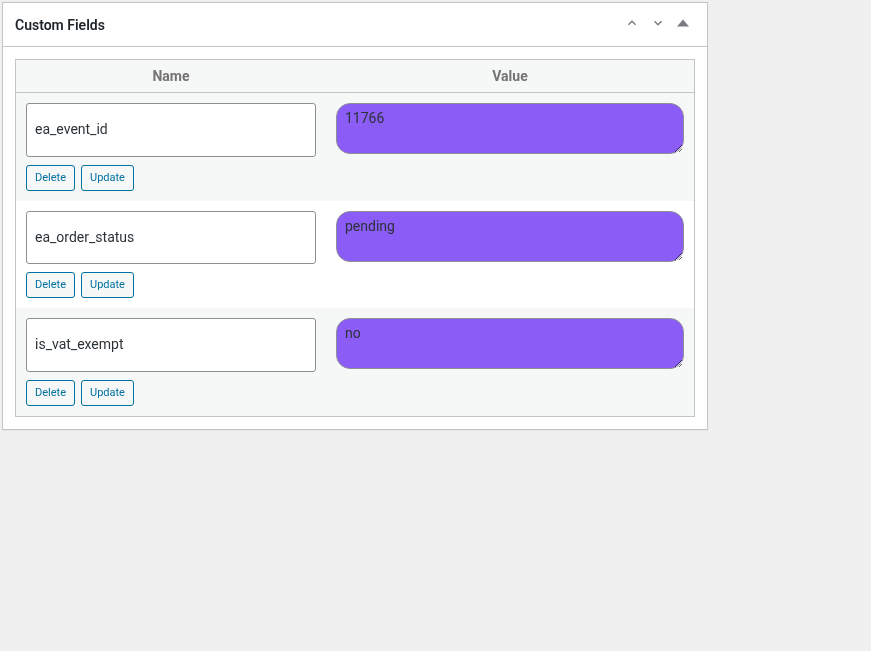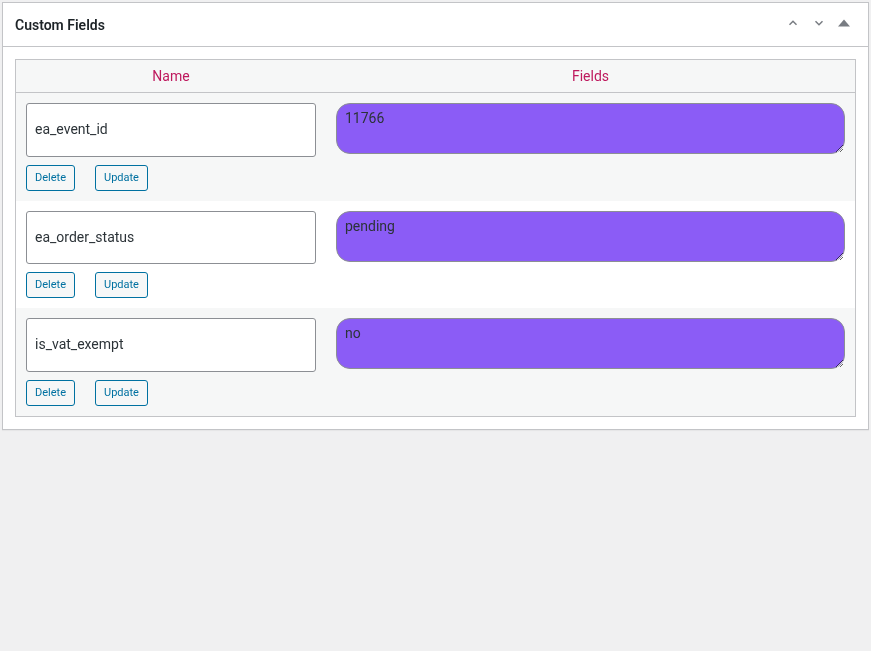--- a/index.html
+++ b/index.html
@@ -11,21 +11,21 @@
       font-family: -apple-system, BlinkMacSystemFont, "Segoe UI", Roboto, sans-serif;
       font-size: 13px;
       color: #2c3338;
       background: #f0f0f1;
       padding: 2px;
     }
     .postbox {
       background: #fff;
       border: 1px solid #c3c4c7;
       box-shadow: 0 1px 1px rgba(0,0,0,.04);
-      width: 867px;
+      width: 706px;
       overflow: hidden;
     }
     .postbox-header {
       display: flex;
       align-items: center;
       justify-content: space-between;
       border-bottom: 1px solid #c3c4c7;
       padding: 0 12px;
       height: 44px;
     }
@@ -64,24 +64,24 @@
       border: 1px solid #c3c4c7;
       background: #f6f7f7;
     }
     .fields-table {
       width: 100%;
       border-collapse: collapse;
     }
     .fields-table thead th {
       background: #f6f7f7;
       padding: 8px 10px;
-      font-weight: 400;
+      font-weight: 700;
       font-size: 14px;
       border-bottom: 1px solid #c3c4c7;
-      color: #be185d;
+      color: #737373;
     }
     .fields-table thead th.name-col {
       width: 310px;
     }
     .fields-table tbody tr:nth-child(odd) {
       background: #f6f7f7;
     }
     .fields-table tbody tr:nth-child(even) {
       background: #fff;
     }
@@ -99,21 +99,21 @@
       line-height: 1.4;
       border: 1px solid #8c8f94;
       border-radius: 3px;
       background: #fff;
       color: #2c3338;
       margin-bottom: 8px;
       font-family: inherit;
     }
     .btn-row {
       display: flex;
-      gap: 20px;
+      gap: 6px;
     }
     .small-btn {
       padding: 0 8px;
       height: 26px;
       font-size: 11px;
       line-height: 24px;
       border: 1px solid #0071a1;
       border-radius: 3px;
       background: #f6f7f7;
       color: #0071a1;
@@ -163,21 +163,21 @@
         </span>
       </button>
     </div>
   </div>
   <div class="inside">
     <div class="table-wrap">
       <table class="fields-table">
         <thead>
           <tr>
             <th class="name-col">Name</th>
-            <th>Fields</th>
+            <th>Value</th>
           </tr>
         </thead>
         <tbody id="fields-body">
             <tr>
               <td class="name-cell"><input type="text" class="name-input" value="ea_event_id" style=""><div class="btn-row">
                   <button class="small-btn">Delete</button>
                   <button class="small-btn">Update</button>
                 </div></td>
               <td><textarea class="value-textarea" rows="2" style="">11766</textarea></td>
             </tr>

